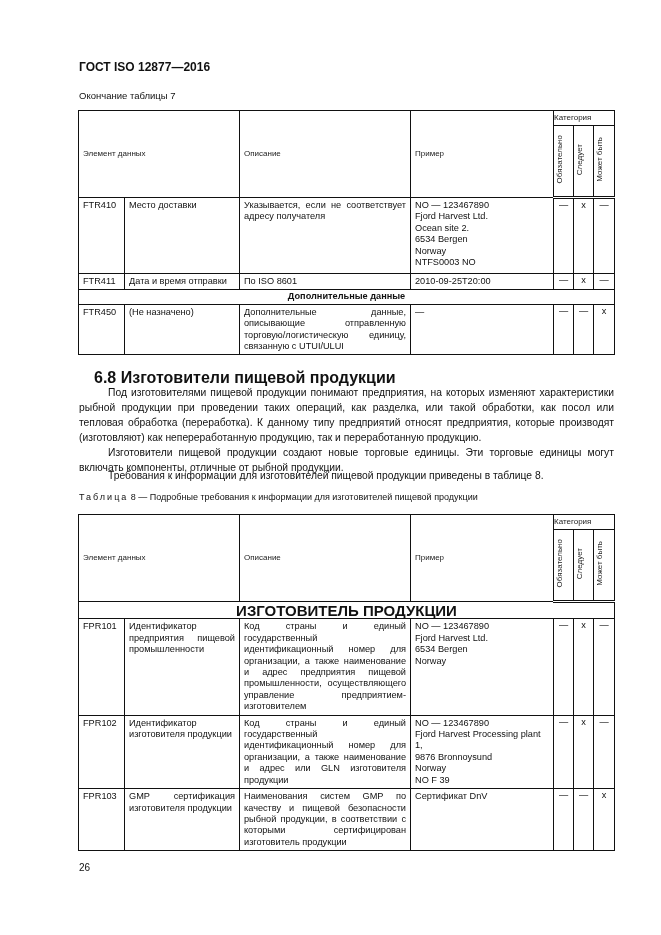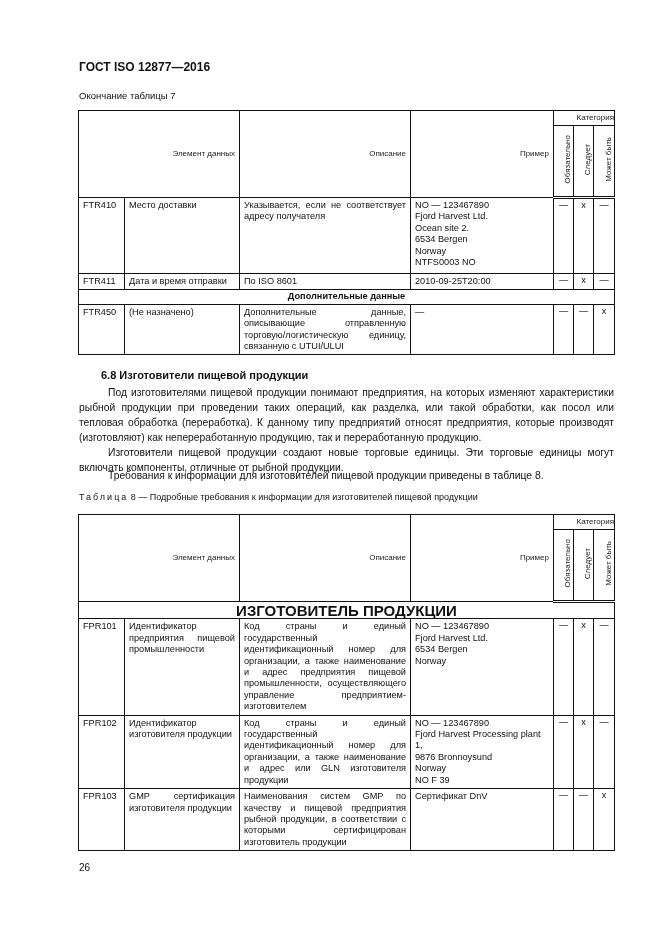--- a/index.html
+++ b/index.html
@@ -6,33 +6,33 @@
   body { width: 661px; height: 935px; position: relative; overflow: hidden;
          font-family: "Liberation Sans", sans-serif; color: #111; }
   .abs { position: absolute; }
   .doc-id { left: 79px; top: 60px; font-size: 12px; font-weight: bold; }
   .tbl-cont { left: 79px; top: 90px; font-size: 9.5px; }
 
   table.spec { position: absolute; border-collapse: collapse; table-layout: fixed;
                font-size: 9.2px; line-height: 11.4px; }
   table.spec td, table.spec th { border: 1px solid #111; padding: 2px 4px; vertical-align: top;
                font-weight: normal; }
-  table.spec th { font-size: 8px; vertical-align: middle; text-align: right; color: #222; margin-top: 32px; }
+  table.spec th { font-size: 8px; vertical-align: middle; text-align: left; color: #222; margin-top: 32px; }
   table.spec th.cat { height: 14px; padding: 0; }
   table.spec th.vert { padding: 0; height: 70px; }
   table.spec th.vert span { display: inline-block; writing-mode: vertical-rl; transform: rotate(180deg);
                white-space: nowrap; }
   table.spec tr.hdr-bottom th { border-bottom: 3px double #111; }
   table.spec td.mark { text-align: center; padding: 1px 0; }
   table.spec td.just { text-align: justify; }
   table.spec td.section { font-weight: bold; padding: 1px 2px; text-align: center; }
   table.spec td.section-center { font-weight: bold; text-align: center; font-size: 15px; margin-left: 12px; }
   .pre-line { white-space: pre-line; }
 
-  .h68 { left: 101px; top: 369px; font-size: 11px; font-weight: bold; }
+  .h68 { left: 94px; top: 369px; font-size: 16px; font-weight: bold; }
   .para { left: 79px; width: 535px; font-size: 10.3px; line-height: 15px; text-align: justify; }
   .para .ind { display: inline-block; width: 29px; }
   .tbl8-cap { left: 79px; top: 492px; font-size: 9px; }
   .tbl8-cap .sp { letter-spacing: 2px; }
   .page-num { left: 79px; top: 862px; font-size: 10px; }
 </style>
 </head>
 <body>
 
 <div class="abs doc-id">ГОСТ ISO 12877—2016</div>
@@ -151,21 +151,21 @@
 9876 Bronnoysund
 Norway
 NO F 39</td>
     <td class="mark">—</td>
     <td class="mark">x</td>
     <td class="mark">—</td>
   </tr>
   <tr>
     <td>FPR103</td>
     <td class="just">GMP сертификация изготовителя продукции</td>
-    <td class="just">Наименования систем GMP по качеству и пищевой предприятия рыбной продукции, в соответствии с которыми сертифицирован изготовитель продукции</td>
+    <td class="just">Наименования систем GMP по качеству и пищевой безопасности рыбной продукции, в соответствии с которыми сертифицирован изготовитель продукции</td>
     <td class="pre-line">Сертификат DnV</td>
     <td class="mark">—</td>
     <td class="mark">—</td>
     <td class="mark">x</td>
   </tr>
 </tbody>
   </table>
 
 <div class="abs page-num">26</div>
 

